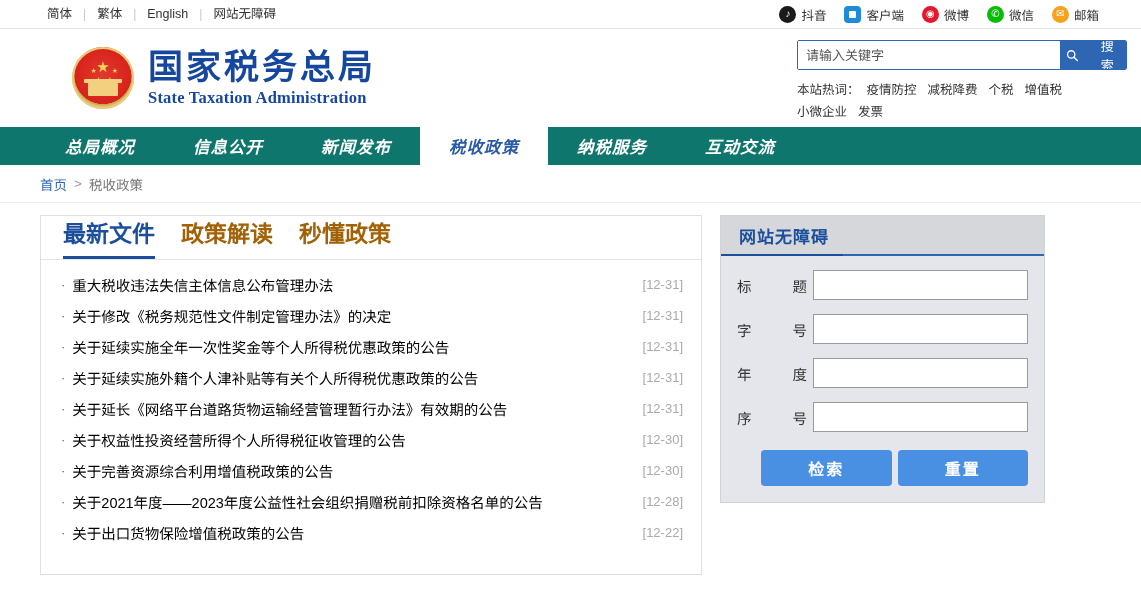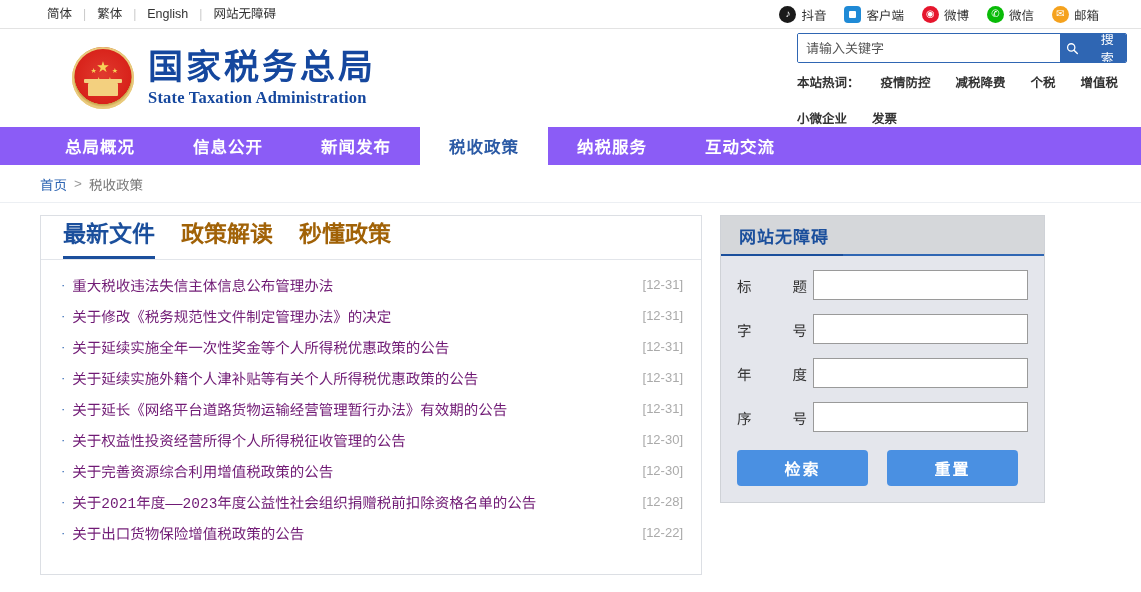--- a/index.html
+++ b/index.html
@@ -106,29 +106,30 @@
   }
   .search-input::placeholder { color: #555; }
   .search-btn {
     flex: none; width: 66px; background: #2f66b3; border: 0; color: #fff;
     font-size: 13px; cursor: pointer; display: flex; align-items: center;
     justify-content: center; gap: 16px;
     font-family: "Liberation Sans", "DejaVu Sans", sans-serif;
   }
   .hotwords {
     margin-top: 9px; font-size: 12.5px; color: #333;
-    display: flex; flex-wrap: wrap; align-items: baseline; gap: 17px; font-weight: bold;
+    display: flex; flex-wrap: wrap; align-items: baseline; gap: 3px;
   }
   .hotwords .hw-label { margin-right: 4px; }
   .hotwords .hw { margin-right: 8px; color: #333; text-decoration: none; cursor: pointer; }
 
   
   .nav {
-    height: 38px; background: #8b5cf6; display: flex; align-items: stretch;
+    height: 38px; background: #0f766e; display: flex; align-items: stretch;
     padding-left: 36px;
+    font-style: italic;
   }
   .nav-item {
     display: flex; align-items: center; justify-content: center;
     color: #fff; font-size: 16.5px; font-weight: bold; letter-spacing: 1px;
     padding: 0 26px; min-width: 128px; cursor: pointer; text-decoration: none;
     font-family: "DejaVu Sans", "Liberation Sans", sans-serif;
   }
   .nav-item.active { background: #ffffff; color: #2b5aa5; }
 
   
@@ -161,21 +162,21 @@
     border-bottom: 3px solid transparent; font-family: "DejaVu Sans","Liberation Sans",sans-serif;
   }
   .tab.active { color: #1b4f9c; font-weight: bold; border-bottom-color: #1b4f9c; }
   .tab:not(.active) { font-weight: bold; color: #a16207; }
   .news-list { list-style: none; margin: 0; padding: 9px 18px 12px 18px; }
   .news-item {
     display: flex; align-items: center; font-size: 14.5px;
     padding: 5px 0; color: #2b2b2b;
   }
   .news-item .dot { color: #2f66b3; margin: 0 7px 0 2px; font-size: 13px; flex: none; }
-  .news-item .title { cursor: pointer; color: #701a75; text-decoration: none; white-space: nowrap; font-family: Liberation Mono, monospace; }
+  .news-item .title { cursor: pointer; color: #000000; text-decoration: none; white-space: nowrap; }
   .news-item .spacer { flex: 1 1 auto; }
   .news-item .date { color: #aaa; font-size: 13px; flex: none; padding-left: 10px; }
 
   
   .panel {
     width: 325px; border: 1px solid #cfd2d7; background: #e4e6ec;
   }
   .panel-head {
     background: #d5d7da; height: 40px; display: flex; align-items: center;
     padding-left: 18px; border-bottom: 2px solid #2f66b3; position: relative;
@@ -195,21 +196,21 @@
     display: flex; justify-content: space-between; padding-right: 6px;
   }
   .field-label.solid { display: block; letter-spacing: 0; }
   .field-input {
     flex: 1 1 auto; height: 30px; border: 1px solid #9a9a9a; background: #fff;
     outline: none; font-size: 13px; padding: 0 6px;
     font-family: "Liberation Sans","DejaVu Sans",sans-serif; color: #333;
   }
   .date-input { width: 82px; flex: none; }
   .date-sep { margin: 0 11px; font-size: 14px; color: #333; }
-  .btn-row { display: flex; gap: 19px; margin-top: 18px; }
+  .btn-row { display: flex; gap: 6px; margin-top: 18px; margin-left: 24px; }
   .btn {
     width: 131px; height: 36px; border: 0; border-radius: 4px;
     background: #4a90e2; color: #fff; font-size: 16px; font-weight: bold;
     letter-spacing: 2px; cursor: pointer;
     font-family: "DejaVu Sans","Liberation Sans",sans-serif;
   }
 </style>
 </head>
 <body>
 

